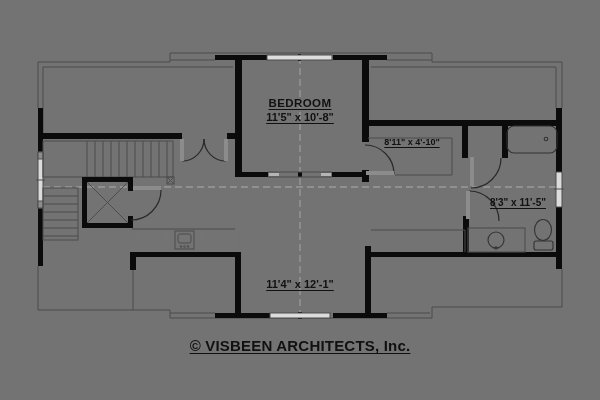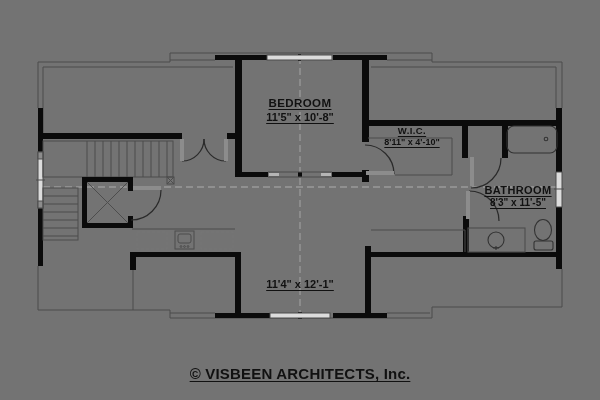--- a/index.html
+++ b/index.html
@@ -2,21 +2,21 @@
 <html><head>
 <meta charset="utf-8">
 <style>
   html,body{margin:0;padding:0;background:#fff;}
   #stage{position:relative;width:600px;height:400px;background:#737373;overflow:hidden;
          font-family:"Liberation Sans",sans-serif;}
   #stage svg{position:absolute;left:0;top:0;}
   .lbl{position:absolute;text-align:center;font-weight:bold;color:#111;
        text-decoration:underline;text-underline-offset:2px;white-space:nowrap;}
   .room-title{letter-spacing:.4px;}
-  .footer{letter-spacing:.2px;margin-top:28px;}
+  .footer{letter-spacing:.2px;}
 </style>
 </head>
 <body>
 
 <div id="stage">
 
 <svg width="600" height="400" viewBox="0 0 600 400">
 
   <g stroke="#4d4d4d" stroke-width="1" fill="none">
     <path d="M38,62 H170 M170,53 H432 M432,62 H562 M170,53 V62 M432,53 V62"></path>
@@ -146,23 +146,21 @@
     <g>
       <ellipse cx="543" cy="230" rx="8.5" ry="10.5"></ellipse>
       <rect x="534" y="241" width="19" height="9" rx="2"></rect>
     </g>
   </g>
 </svg>
 
   <div class="lbl room-title" style="left:230px;top:97px;width:140px;font-size:11.5px;">BEDROOM</div>
   <div class="lbl" style="left:230px;top:111px;width:140px;font-size:11px;">11'5" x 10'-8"</div>
 
-  <div class="lbl room-title" style="left:362px;top:125px;width:100px;font-size:9.5px;">W.I.C.</div>
   <div class="lbl" style="left:362px;top:137px;width:100px;font-size:9px;">8'11" x 4'-10"</div>
 
-  <div class="lbl room-title" style="left:458px;top:184px;width:120px;font-size:11px;">BATHROOM</div>
   <div class="lbl" style="left:458px;top:197px;width:120px;font-size:10px;">8'3" x 11'-5"</div>
 
   <div class="lbl" style="left:230px;top:278px;width:140px;font-size:11px;">11'4" x 12'-1"</div>
 
   <div class="lbl footer" style="left:0;top:337px;width:600px;font-size:15px;">© VISBEEN ARCHITECTS, Inc.</div>
 
 </div>
 
 </body></html>

